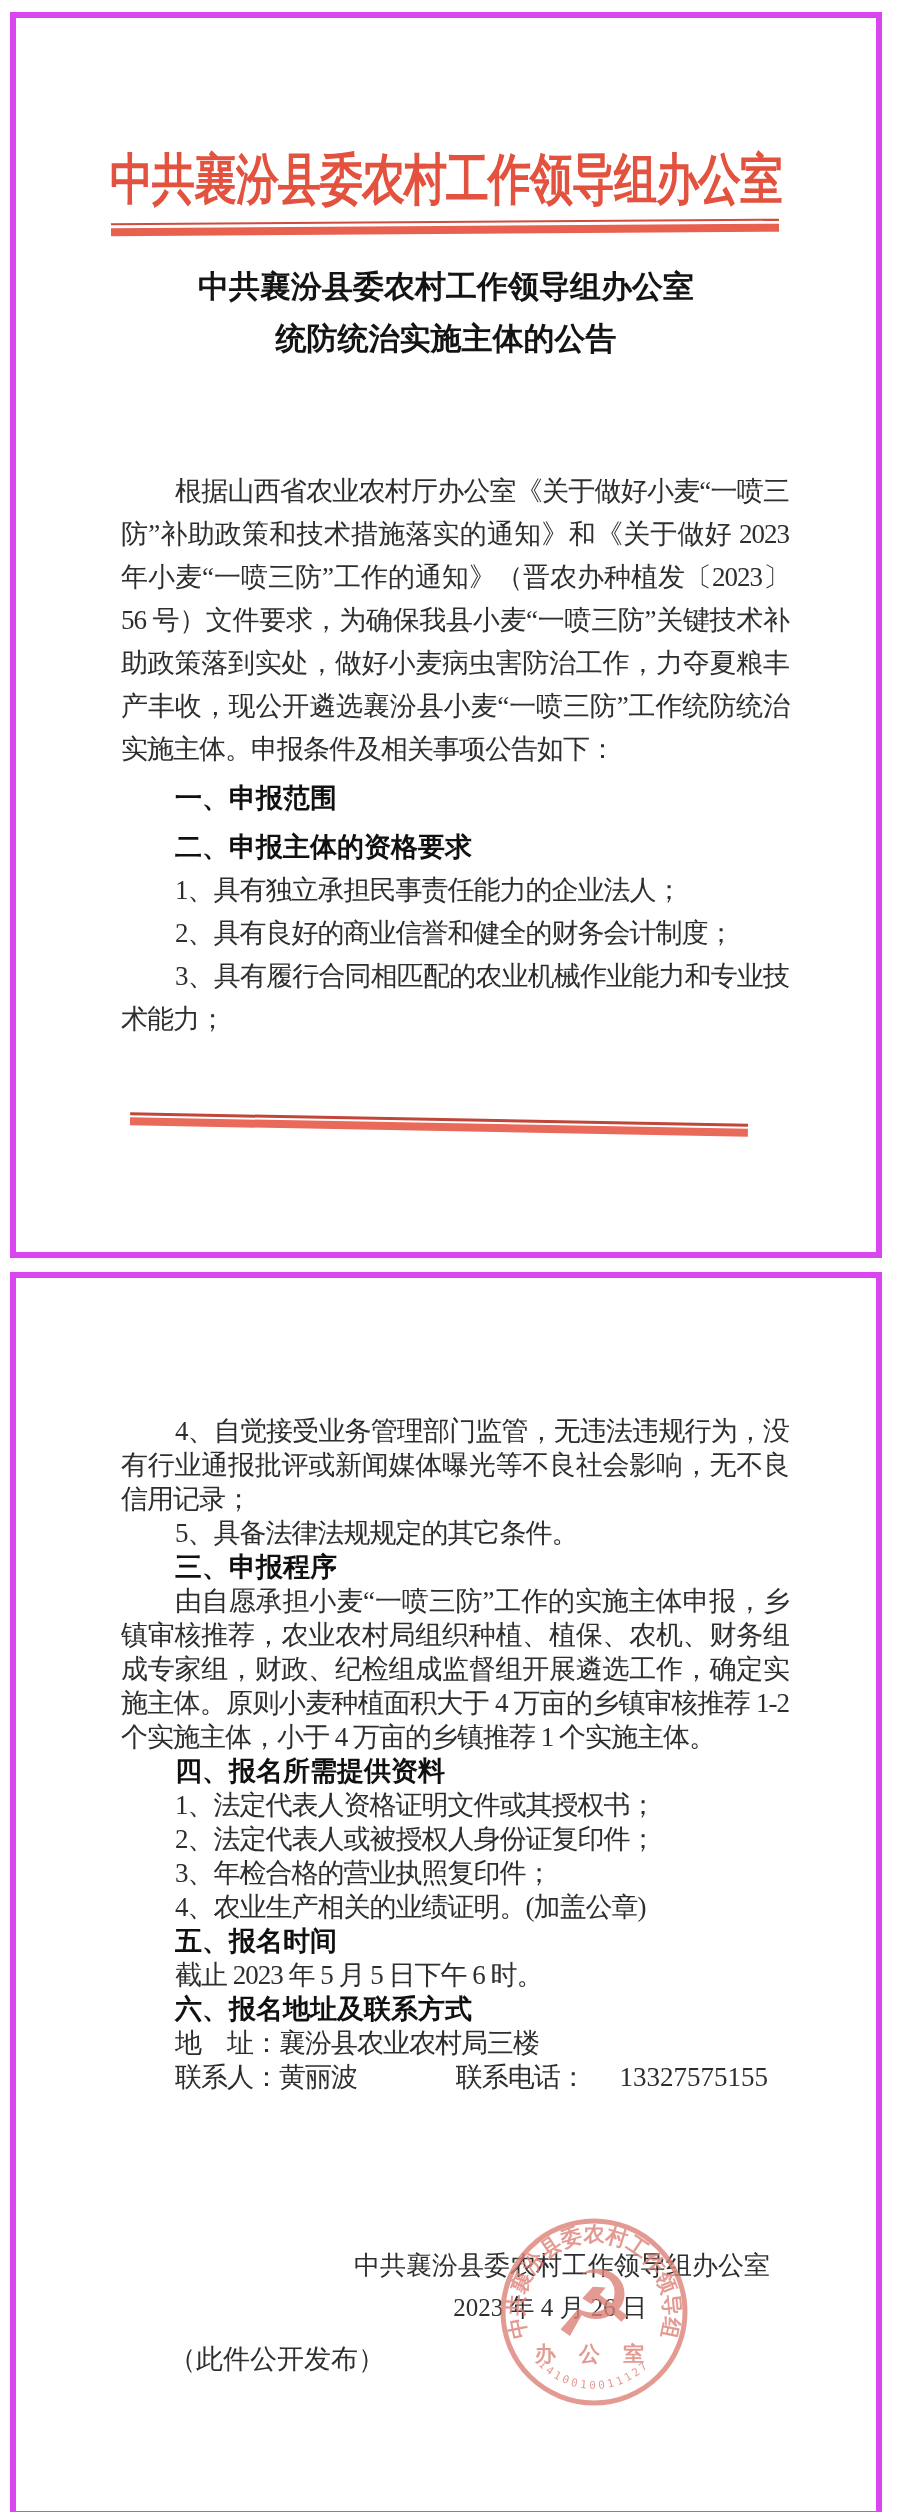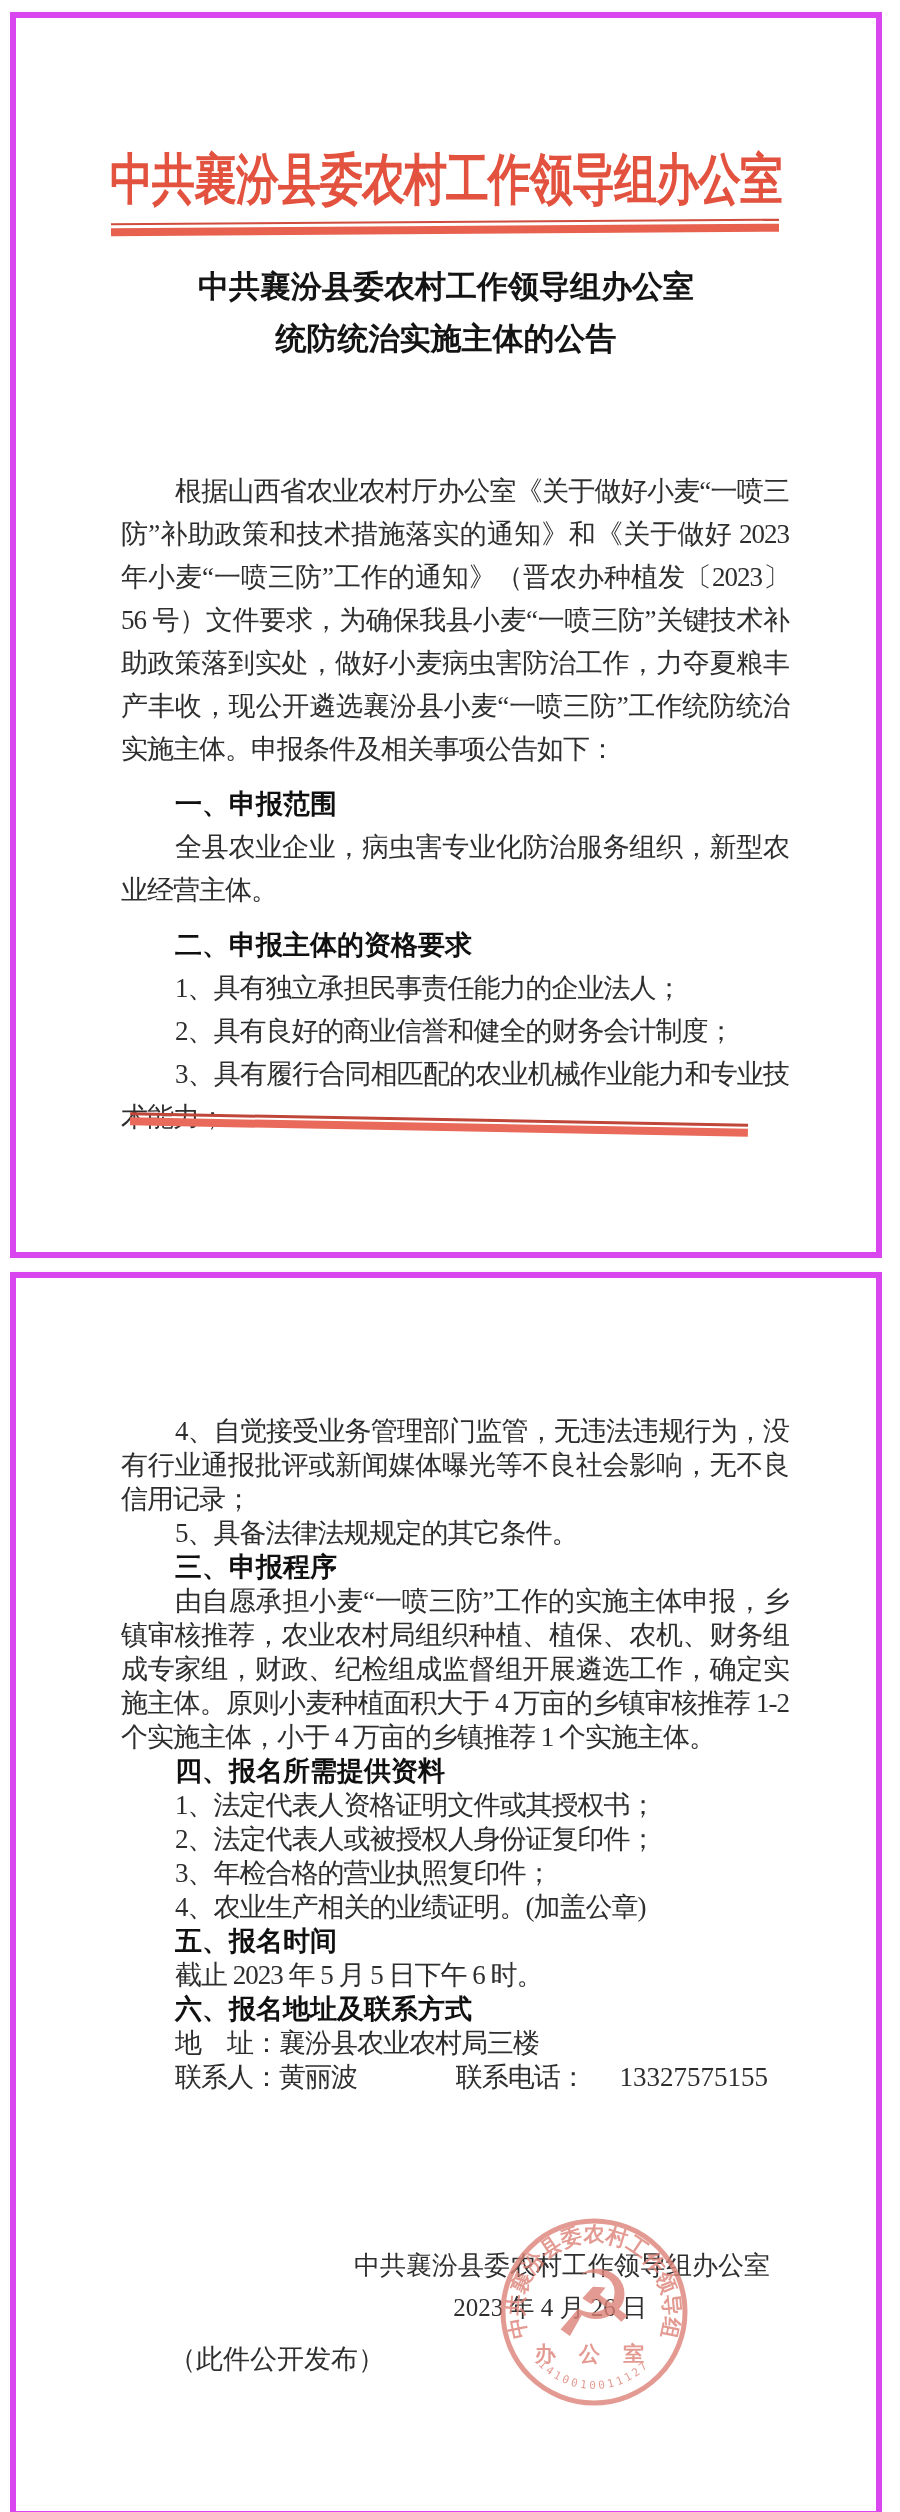--- a/index.html
+++ b/index.html
@@ -40,21 +40,21 @@
   }
   #page1 .body-flow{top:452px;line-height:43px;}
   #page2 .body-flow{top:136px;line-height:34px;}
   .body-flow p{margin:0;}
   .indent{text-indent:2em;}
   .sec-head{
     margin:0;text-indent:2em;font-weight:bold;color:#101010;
     font-family:"Liberation Sans","DejaVu Sans",sans-serif;
     font-size:27px;letter-spacing:0;
   }
-  #page1 .sec-head{margin-top:12px;}
+  #page1 .sec-head{margin-top:6px;}
 
   .foot-rule{position:absolute;top:1100px;left:114px;width:618px;transform:rotate(1.05deg);}
   .foot-rule .thin{height:3px;background:#bf4638;margin-bottom:2px;}
   .foot-rule .thick{height:8px;background:#e9695a;}
 
   
   .contact-line .phone-label{margin-left:93px;}
   .contact-line .phone-num{margin-left:28px;letter-spacing:0;}
   .sig-org{
     position:absolute;top:970px;right:106px;margin:0;
@@ -86,21 +86,20 @@
   </div>
 
   <div class="doc-title">
     <div>中共襄汾县委农村工作领导组办公室</div>
     <div>统防统治实施主体的公告</div>
   </div>
 
   <div class="body-flow">
     <p class="indent">根据山西省农业农村厅办公室《关于做好小麦“一喷三防”补助政策和技术措施落实的通知》和《关于做好 2023 年小麦“一喷三防”工作的通知》（晋农办种植发〔2023〕56 号）文件要求，为确保我县小麦“一喷三防”关键技术补助政策落到实处，做好小麦病虫害防治工作，力夺夏粮丰产丰收，现公开遴选襄汾县小麦“一喷三防”工作统防统治实施主体。申报条件及相关事项公告如下：</p>
     <p class="sec-head">一、申报范围</p>
-    <p class="indent">全县农业企业，病虫害专业化防治服务组织，新型农业经营主体。</p>
     <p class="sec-head">二、申报主体的资格要求</p>
     <p class="indent">1、具有独立承担民事责任能力的企业法人；</p>
     <p class="indent">2、具有良好的商业信誉和健全的财务会计制度；</p>
     <p class="indent">3、具有履行合同相匹配的农业机械作业能力和专业技术能力；</p>
   </div>
 
   <div class="foot-rule">
     <div class="thin"></div>
     <div class="thick"></div>
   </div>

